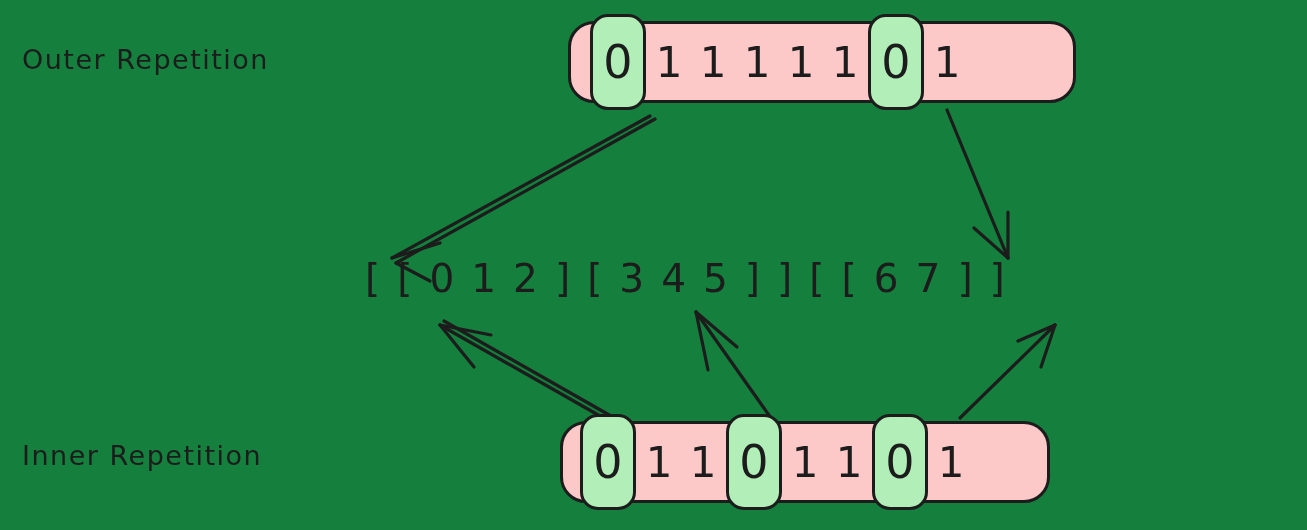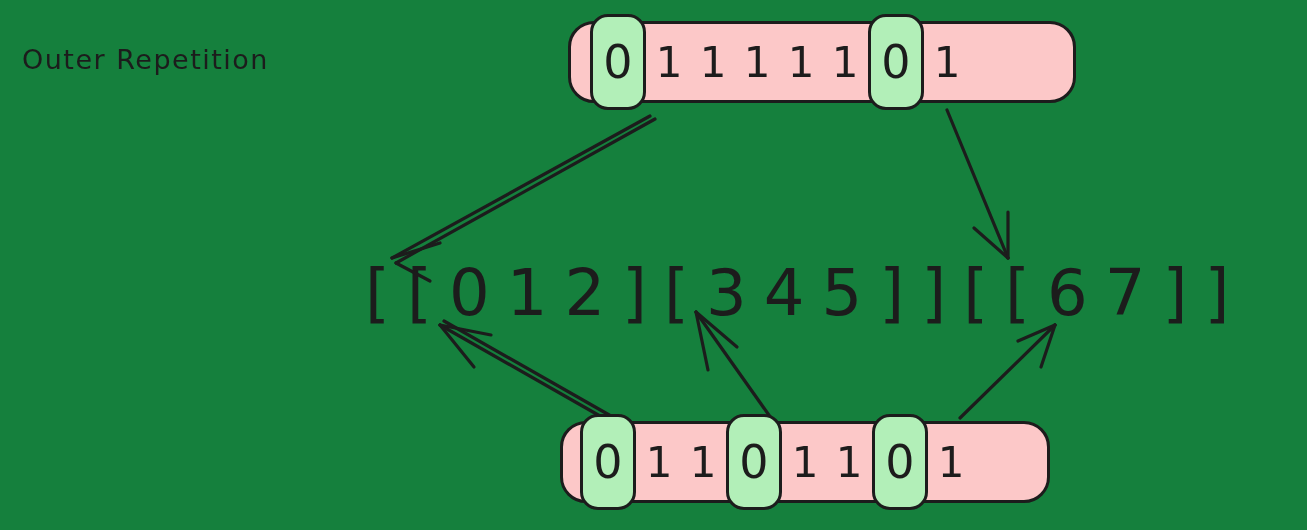--- a/index.html
+++ b/index.html
@@ -81,21 +81,21 @@
   }
   #bar-outer .cell.plain { width: 44px; }
   #bar-inner .cell.plain { width: 44px; }
 
   
   #nested-list {
     position: absolute;
     left: 360px;
     top: 256px;
     font-family: "DejaVu Sans", sans-serif;
-    font-size: 64px;
+    font-size: 39px;
     letter-spacing: 7px;
     color: #1c1c1c;
     white-space: nowrap;
   }
   #nested-list .tok {
     display: inline-block;
     padding: 0 5px;
   }
 
   
@@ -115,20 +115,21 @@
     stroke-linejoin: round;
   }
 </style>
 </head>
 <body>
 
 <div id="canvas">
 
   <div class="side-label" id="label-outer">Outer Repetition</div>
 
+  <div class="side-label" id="label-inner">Inner Repetition</div>
 
   <div class="seq-bar" id="bar-outer">
       <div class="cell hl">0</div>
       <div class="cell plain">1</div>
       <div class="cell plain">1</div>
       <div class="cell plain">1</div>
       <div class="cell plain">1</div>
       <div class="cell plain">1</div>
       <div class="cell hl">0</div>
       <div class="cell plain">1</div>

